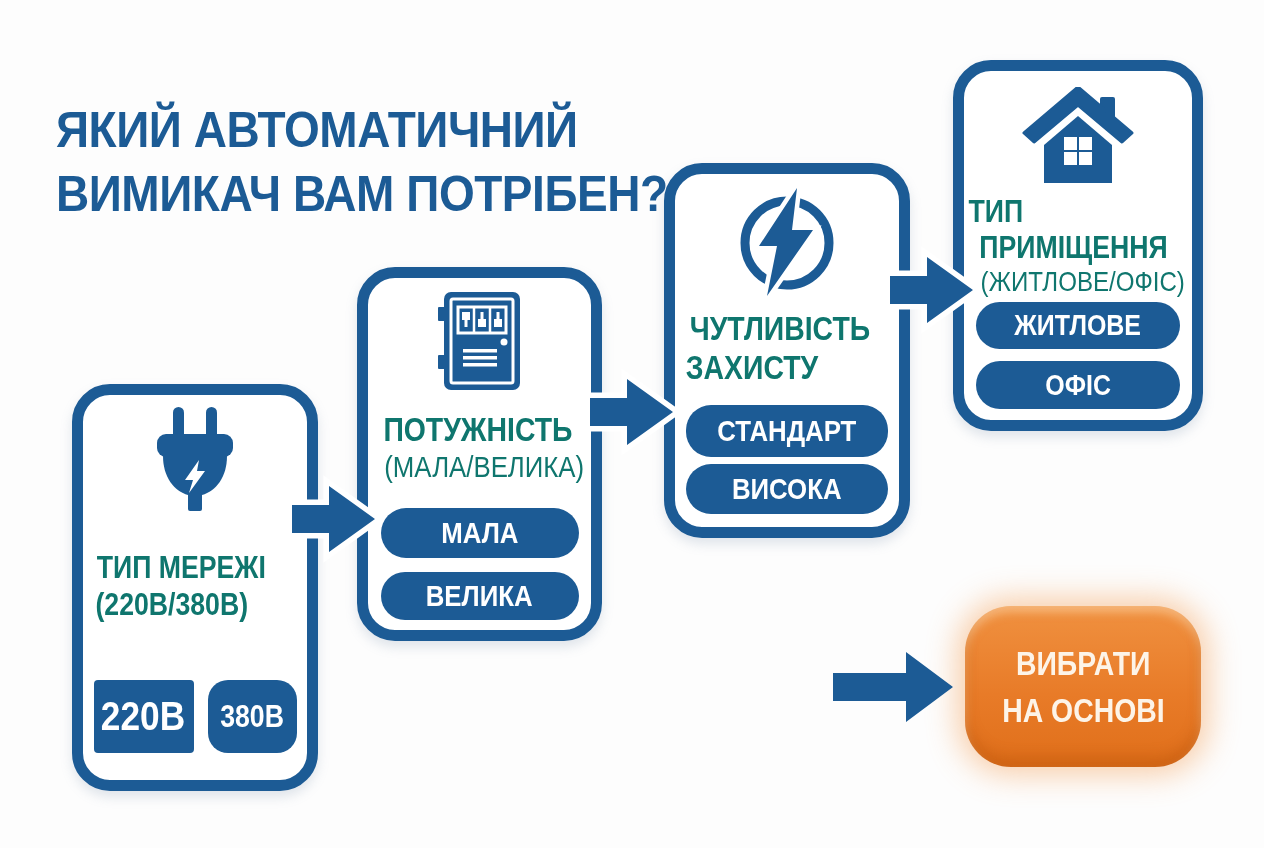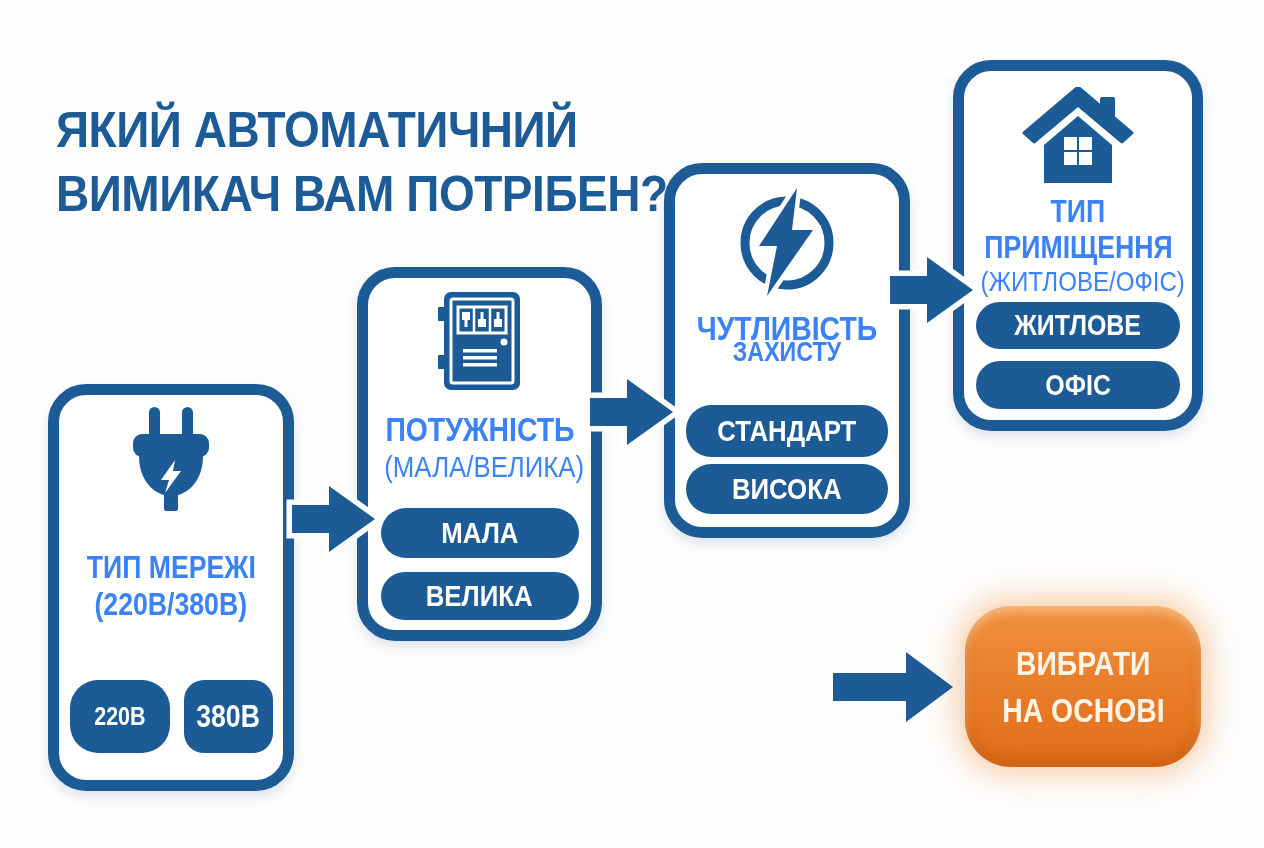--- a/index.html
+++ b/index.html
@@ -20,22 +20,22 @@
     margin-top:40px;
   }
 
   .card {
     position:absolute; z-index:1; background:#ffffff;
     border:11px solid #1c5b95; border-radius:38px;
     box-shadow:0 6px 12px rgba(120,140,170,.22);
   }
   .icon { position:absolute; left:0; right:0; display:flex; justify-content:center; }
   .h, .sub {
-    position:absolute; left:0; right:0; text-align:center;
-    color:#3b82f6; line-height:1.1;
+    position:absolute; left:0; right:0; 
+    color:#0f766e; line-height:1.1;
   }
   .h   { font-weight:800; }
   .subB{ font-weight:800; }
   .subM{ font-weight:500; }
 
   .opt {
     background:#1c5b95; color:#ffffff; font-weight:700;
     display:flex; align-items:center; justify-content:center;
     cursor:pointer;
   }
@@ -59,39 +59,39 @@
 </head>
 <body>
 
 <div id="canvas">
 
   <div class="title">
     <div><span class="cond-t">ЯКИЙ АВТОМАТИЧНИЙ</span></div>
     <div><span class="cond-t">ВИМИКАЧ ВАМ ПОТРІБЕН?</span></div>
   </div>
 
-  <div class="card" style="left:48px; top:384px; width:246px; height:407px;">
+  <div class="card" style="left:72px; top:384px; width:246px; height:407px;">
     <div class="icon" style="top:12px">
       <svg width="92" height="104" viewBox="0 0 92 104" aria-hidden="true">
         <rect x="24" y="0" width="11" height="32" rx="5.5" fill="#1c5b95"></rect>
         <rect x="57" y="0" width="11" height="32" rx="5.5" fill="#1c5b95"></rect>
         <rect x="8" y="27" width="76" height="23" rx="9" fill="#1c5b95"></rect>
         <path d="M14,49 C14,70 25,84 39,88 L53,88 C67,84 78,70 78,49 Z" fill="#1c5b95"></path>
         <rect x="39" y="86" width="14" height="18" rx="2" fill="#1c5b95"></rect>
         <polygon points="50,53 36,73 44,73 40,86 56,64 48,64" fill="#ffffff"></polygon>
       </svg>
     </div>
     <div class="h" style="top:156px; font-size:31px">
       <span class="cond">ТИП МЕРЕЖІ</span>
     </div>
     <div class="sub subB" style="top:193px; font-size:31px">
       <span class="cond">(220В/380В)</span>
     </div>
     <div class="optrow" style="top:285px;">
-      <div class="opt" style="width:100px; height:73px; border-radius:28px; font-size:25px;">
+      <div class="opt" style="width:100px; height:73px; border-radius:4px; font-size:41px;">
         <span class="cond">220В</span>
       </div>
       <div class="opt" style="width:89px; height:73px; border-radius:20px; font-size:31px;">
         <span class="cond">380В</span>
       </div>
     </div>
   </div>
 
   <div class="card" style="left:357px; top:267px; width:245px; height:374px;">
     <div class="icon" style="top:14px">
@@ -132,21 +132,21 @@
   <div class="card" style="left:653px; top:163px; width:246px; height:375px;margin-left:11px;">
     <div class="icon" style="top:12px">
       <svg width="104" height="112" viewBox="0 0 104 112" aria-hidden="true">
         <circle cx="52" cy="57" r="42" fill="none" stroke="#1c5b95" stroke-width="9"></circle>
         <polygon points="62,2 24,60 42,60 32,110 78,44 57,44" fill="#1c5b95" stroke="#ffffff" stroke-width="9" paint-order="stroke" stroke-linejoin="miter"></polygon>
       </svg>
     </div>
     <div class="h" style="top:137px; font-size:33px">
       <span class="cond">ЧУТЛИВІСТЬ</span>
     </div>
-    <div class="h" style="top:164px; font-size:27px">
+    <div class="h" style="top:176px; font-size:33px">
       <span class="cond">ЗАХИСТУ</span>
     </div>
     <div class="opt wide" style="top:290px; width:202px; height:50px; font-size:30px;">
       <span class="cond">ВИСОКА</span>
     </div>
     <div class="opt wide" style="top:231px; width:202px; height:52px; font-size:30px;">
       <span class="cond">СТАНДАРТ</span>
     </div>
   </div>
 

